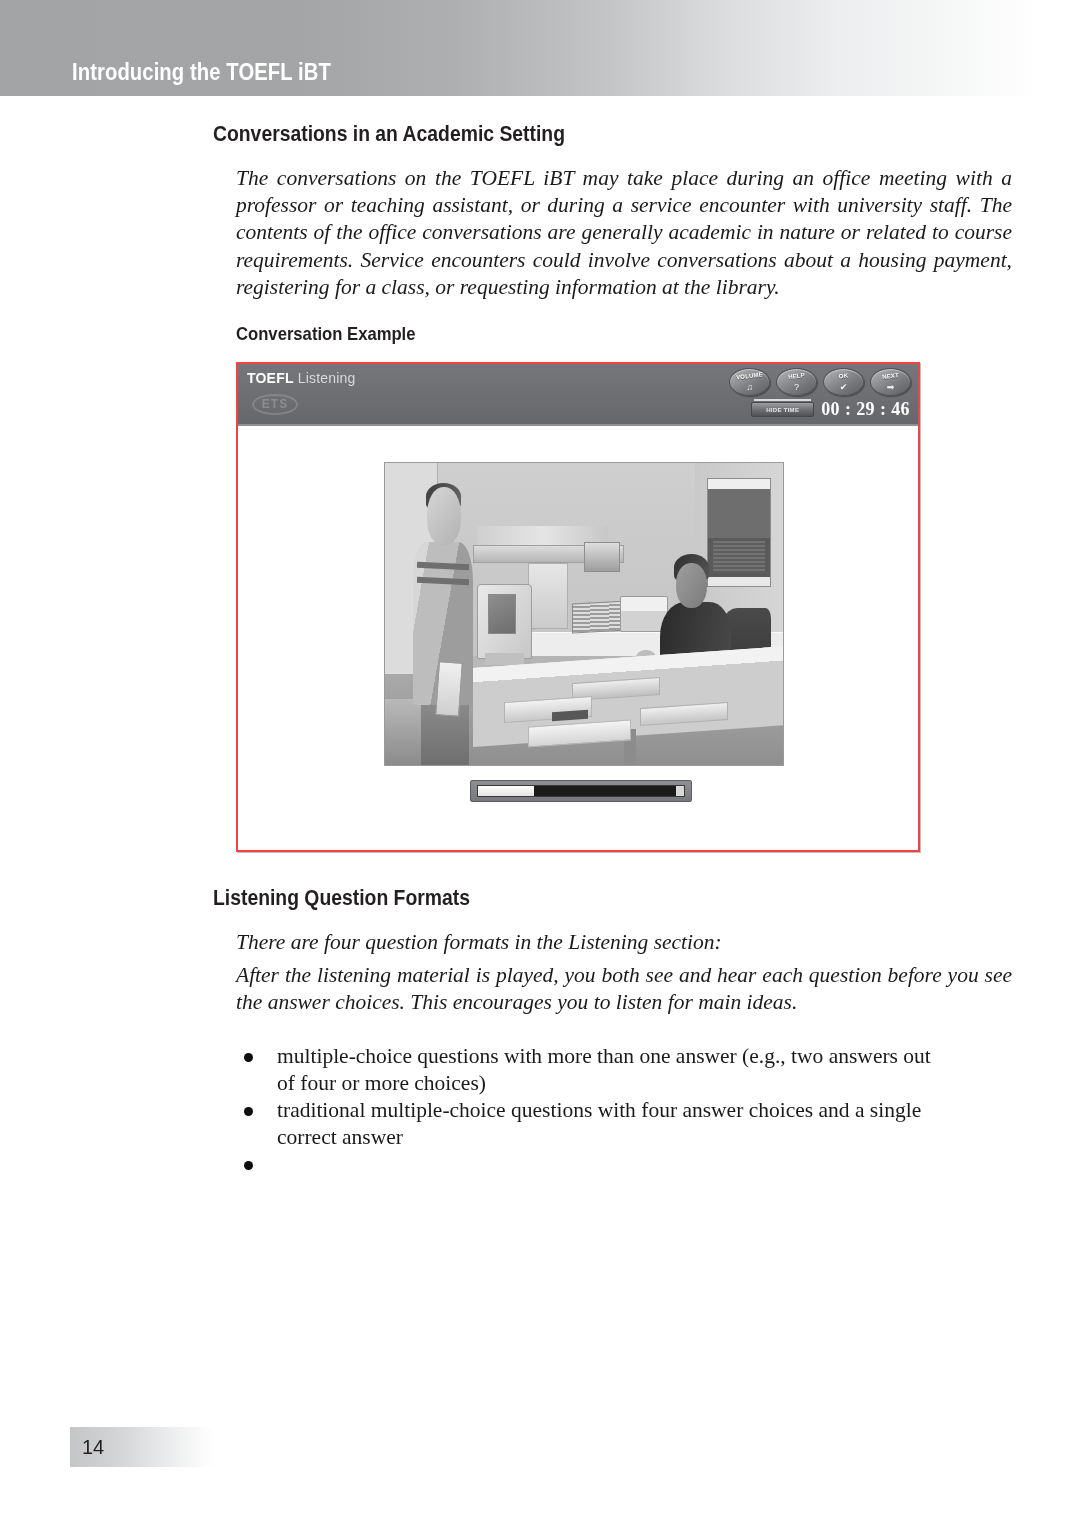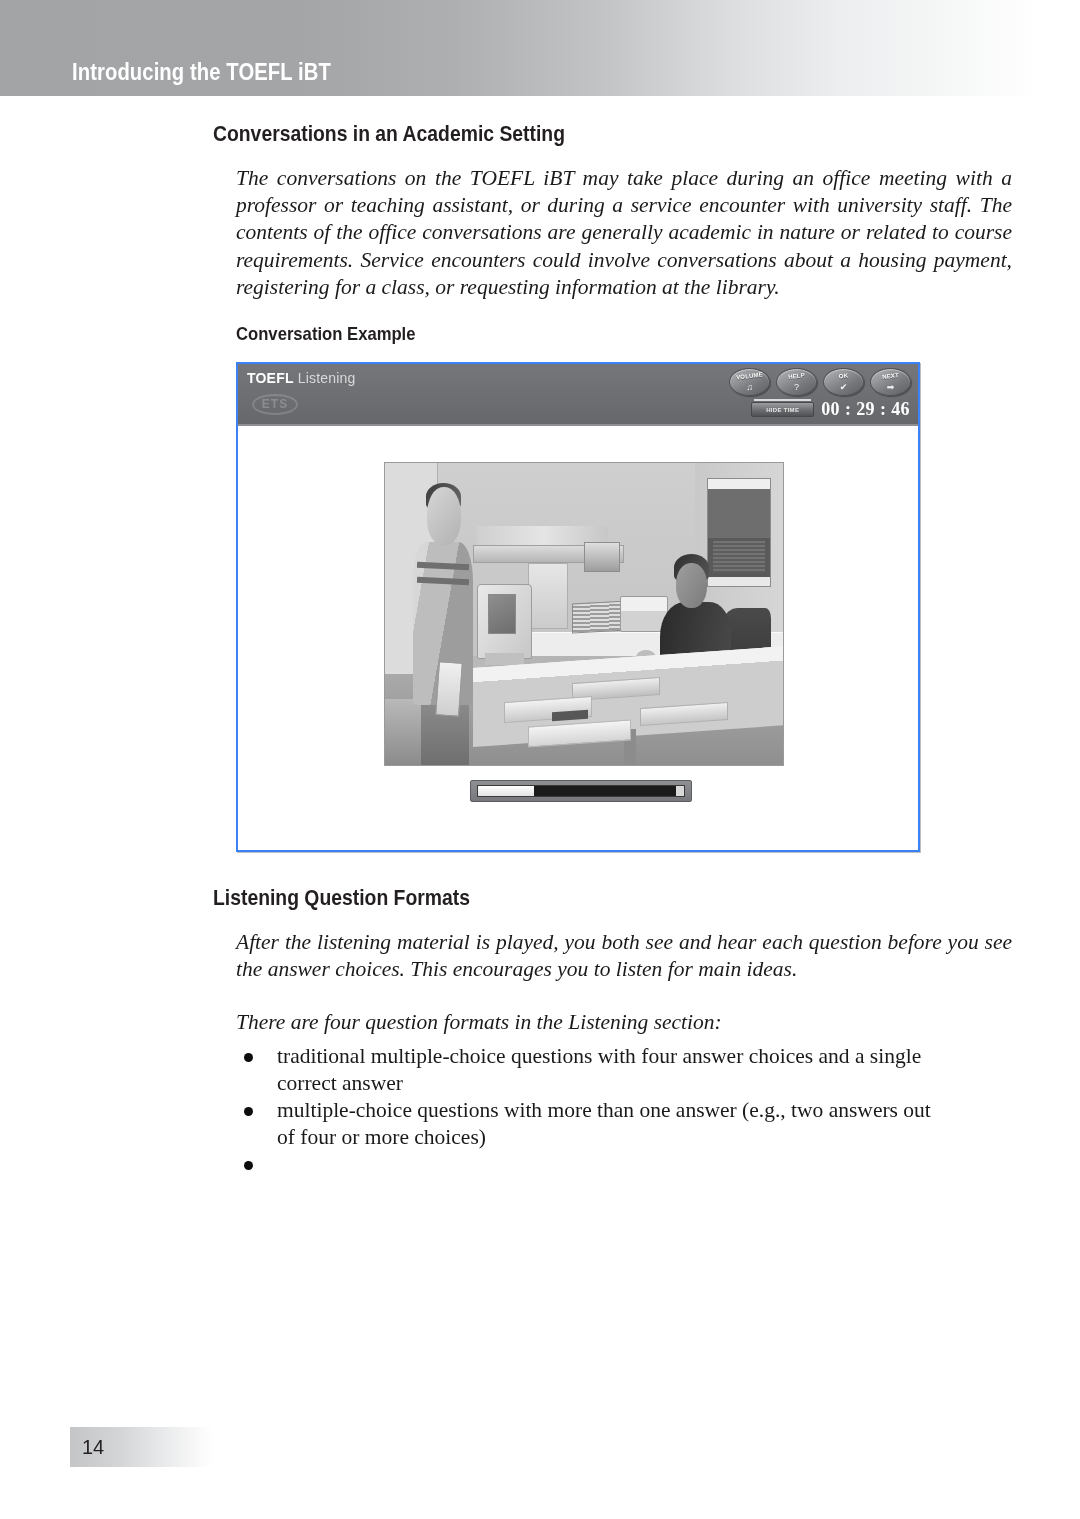--- a/index.html
+++ b/index.html
@@ -85,21 +85,21 @@
     font-style: italic;
   }
   p.body-text.ragged { text-align: left; }
 
   
   .screenshot-frame {
     position: relative;
     margin-left: 236px;
     width: 684px;
     height: 490px;
-    border: 2px solid #3b82f6;
+    border: 2px solid #ef4444;
     background: #ffffff;
     box-shadow: 1px 1px 0 #bfbfbf;
   }
   .ss-toolbar {
     position: relative;
     width: 100%;
     height: 62px;
     background: linear-gradient(to bottom, #74767a 0%, #6e7074 45%, #65676b 100%);
     border-bottom: 2px solid #8d8f92;
   }
@@ -506,35 +506,35 @@
           <div class="progress-fill" style="width: 27%;"></div>
           <div class="progress-end"></div>
         </div>
       </div>
 
     </div>
   </div>
 
   <h2 class="sec-head" style="margin-top:34px; margin-bottom:18px;">Listening Question Formats</h2>
 
+  <p class="body-text ragged" style="margin-bottom:6px;">There are four question formats in the Listening section:</p>
+
   <p class="body-text" style="margin-bottom:26px;">After the listening material is played, you both see and hear each question before you see the answer choices. This encourages you to listen for main ideas.</p>
 
-  <p class="body-text ragged" style="margin-bottom:6px;">There are four question formats in the Listening section:</p>
-
   <ul class="fmt-list">
+    <li>
+      <span class="dot"></span>
+      <span>multiple-choice questions with more than one answer (e.g., two answers out of four or more choices)</span>
+    </li>
     <li>
       <span class="dot"></span>
       <span>traditional multiple-choice questions with four answer choices and a single correct answer</span>
     </li>
     <li>
       <span class="dot"></span>
-      <span>multiple-choice questions with more than one answer (e.g., two answers out of four or more choices)</span>
-    </li>
-    <li>
-      <span class="dot"></span>
     </li>
   </ul>
 
 </div>
 
 <div class="folio">
   <div class="folio-num">14</div>
 </div>
 
 </body></html>

